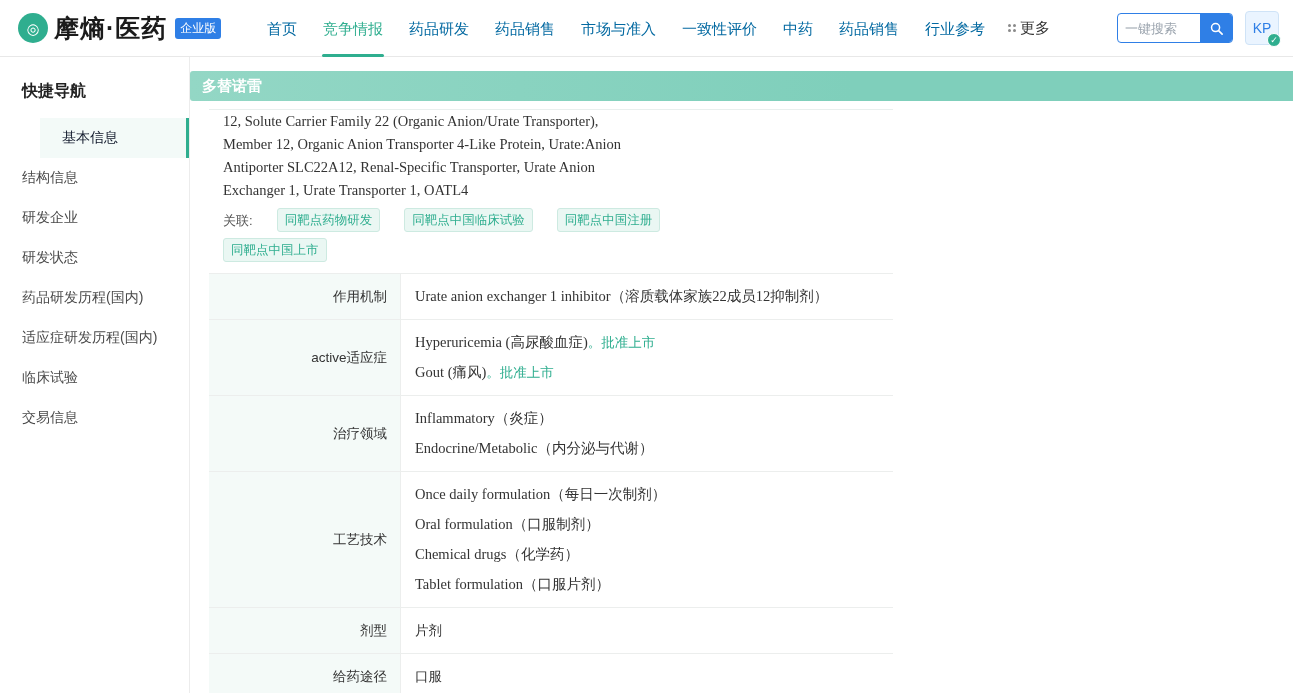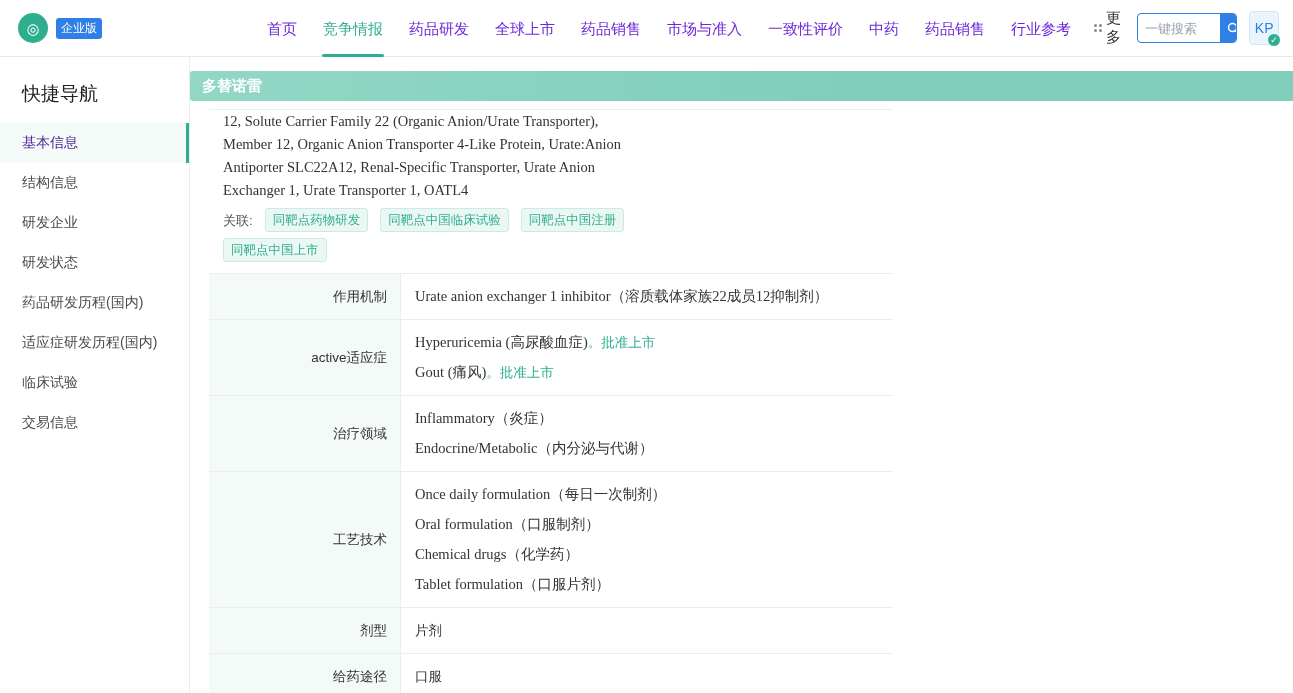--- a/index.html
+++ b/index.html
@@ -40,21 +40,21 @@
   .brand-badge {
     background: #2f7fe6; color: #fff;
     font-size: 12px; padding: 2px 5px; border-radius: 3px;
     margin-left: 2px; white-space: nowrap;
   }
 
   .nav { display: flex; align-items: center; height: 57px; flex: 1 1 auto; }
   .nav-item {
     position: relative;
     font-size: 15px;
-    color: #6d28d9;
+    color: #0369a1;
     padding: 0 13px;
     height: 57px;
     line-height: 57px;
     cursor: pointer;
     white-space: nowrap;
   }
   .nav-item.active { color: #2fae8f; }
   .nav-item.active::after {
     content: "";
     position: absolute;
@@ -120,31 +120,31 @@
   
   .body-wrap { display: flex; height: 636px; }
 
   .sidebar {
     width: 190px; flex: 0 0 190px;
     border-right: 1px solid #ececec;
     background: #fff;
     padding-top: 16px;
   }
   .sidebar-title {
-    font-size: 19px; font-weight: normal;
+    font-size: 16px; font-weight: bold;
     color: #222; padding: 8px 0 16px 22px;
   }
   .side-item {
     position: relative;
     font-size: 14px;
     color: #4a4a4a;
     padding: 11px 0 11px 22px;
     cursor: pointer;
   }
-  .side-item.active { color: #4c1d95; background: #f3faf8; }
+  .side-item.active { color: #0f172a; background: #f3faf8; margin-left: 40px; }
   .side-item.active::after {
     content: "";
     position: absolute; right: 0; top: 0; bottom: 0;
     width: 3px; background: #2fae8f;
   }
 
   .content { flex: 1 1 auto; position: relative; overflow: hidden; }
 
   .drug-header {
     margin: 14px 0 0 0;
@@ -183,21 +183,21 @@
   .cell-value {
     flex: 1 1 auto;
     padding: 11px 14px;
     font-size: 13.5px;
     color: #333;
     line-height: 23px;
   }
   .cell-value p { margin: 0 0 7px 0; }
   .cell-value p:last-child { margin-bottom: 0; }
 
-  .assoc-line { display: flex; flex-wrap: wrap; align-items: center; gap: 12px; margin-top: 6px; }
+  .assoc-line { display: flex; flex-wrap: wrap; align-items: center; gap: 24px; margin-top: 6px; }
   .assoc-label { font-size: 13px; color: #555; }
   .tag {
     display: inline-block;
     background: #eaf7f3;
     color: #2fae8f;
     border: 1px solid #cdeae1;
     border-radius: 3px;
     padding: 3px 7px;
     font-size: 12.5px;
     cursor: pointer;
@@ -216,28 +216,28 @@
 <body>
 
 <div id="app">
 
   <div class="topbar">
 
     <div class="brand">
       <div class="brand-mark">
           <span>◎</span>
         </div>
+      <div class="brand-text">摩熵·医药</div>
       <div class="brand-badge">企业版</div>
     </div>
 
     <div class="nav">
       <div class="nav-item">首页</div>
       <div class="nav-item active">竞争情报</div>
       <div class="nav-item">药品研发</div>
-      <div class="nav-item">全球上市</div>
       <div class="nav-item">药品销售</div>
       <div class="nav-item">市场与准入</div>
       <div class="nav-item">一致性评价</div>
       <div class="nav-item">中药</div>
       <div class="nav-item">药品销售</div>
       <div class="nav-item">行业参考</div>
       <div class="nav-more">
         <span class="dots-icon">
             <i></i>
             <i></i>

